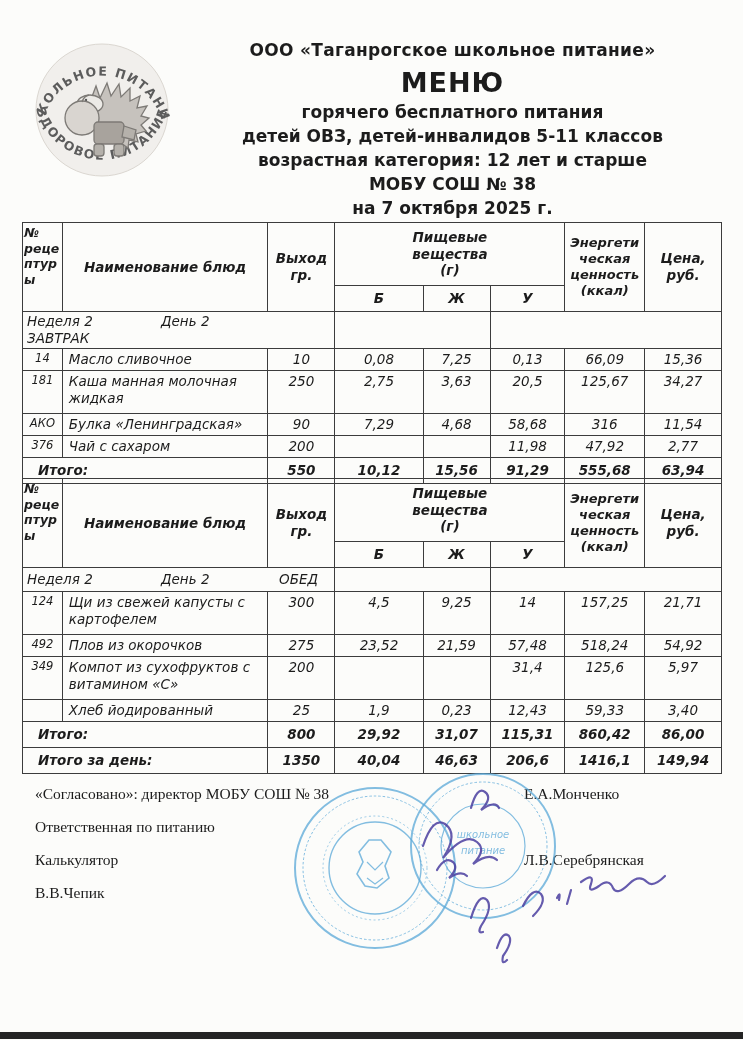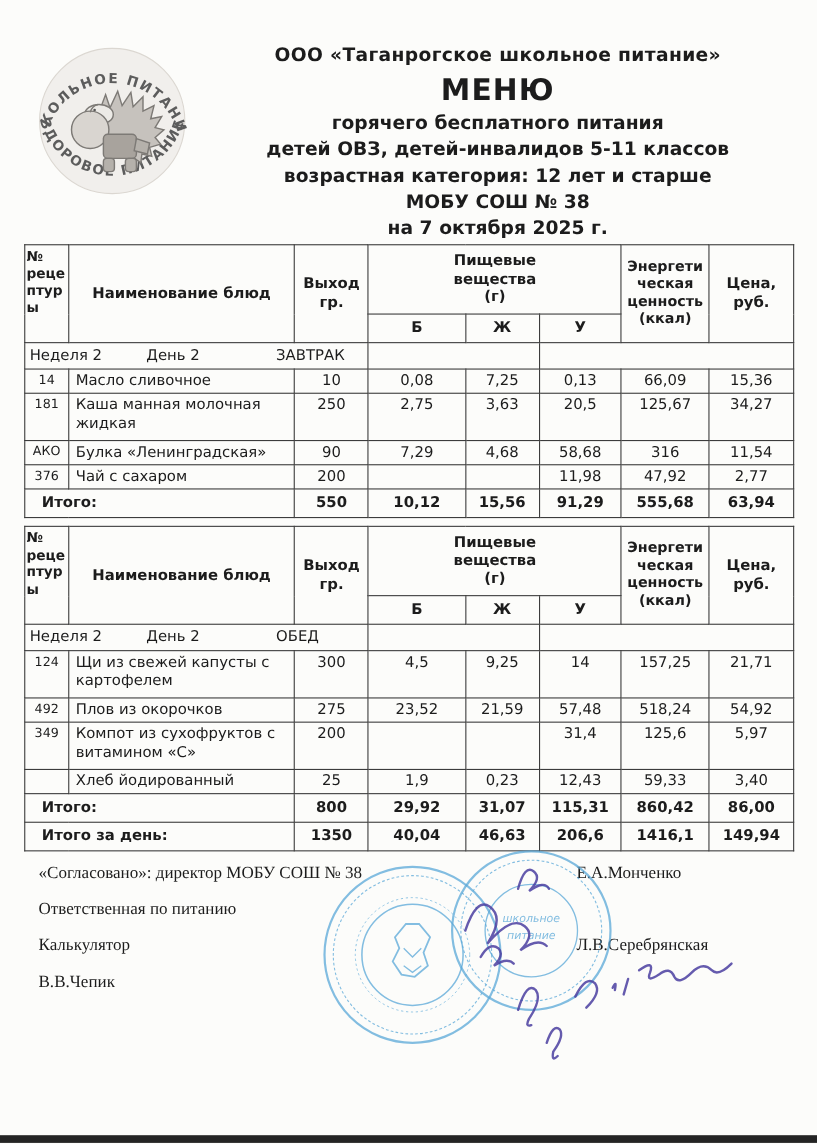--- a/index.html
+++ b/index.html
@@ -12,37 +12,37 @@
   .logo{position:absolute;left:20px;top:30px;width:165px;height:160px;}
   
   .header-block{position:absolute;left:178px;right:16px;top:40px;text-align:center;font-weight:bold;}
   .h-company{font-size:17px;letter-spacing:.3px;}
   .h-menu{font-size:27px;margin-top:7px;letter-spacing:1px;}
   .h-sub{font-size:17px;margin-top:4px;}
   .h-school{font-size:17px;margin-top:4px;}
   .h-date{font-size:17px;margin-top:4px;}
   
   table.menu{border-collapse:collapse;table-layout:fixed;width:700px;position:absolute;left:22px;
-    font-size:13.5px;line-height:1.25;}
+    font-size:13.5px;line-height:1.25;font-style:italic;}
   #table-breakfast{top:222px;}
   #table-lunch{top:478px;}
   .menu col.c-no{width:5.7%;} .menu col.c-name{width:29.4%;} .menu col.c-out{width:9.6%;}
   .menu col.c-b{width:12.6%;} .menu col.c-f{width:9.6%;} .menu col.c-u{width:10.7%;}
   .menu col.c-kcal{width:11.4%;} .menu col.c-price{width:11.0%;}
   .menu td,.menu th{border:1.2px solid #3c3c3c;padding:1px 3px;text-align:center;
     vertical-align:middle;overflow:hidden;}
   .menu th{font-weight:600;overflow-wrap:break-word;}
   .menu .h1 th{height:60px;}
   .menu .h2 th{height:23px;}
   th.no-h{font-size:12.5px;padding:2px 1px;line-height:1.25;vertical-align:top;text-align:left;}
   th.kcal-h{font-size:13px;padding:2px 2px;}
   .nutr-wrap{display:inline-block;max-width:82px;}
   tr.week td{height:21px;text-align:left;padding-left:4px;}
   .wk{display:inline-block;width:106px;}
-  .dy{display:inline-block;width:118px;}
+  .dy{display:inline-block;width:118px;margin-left:28px;}
   .menu td.no{font-size:11.5px;vertical-align:top;padding-top:2px;}
   .menu td.name{text-align:left;padding-left:6px;margin-left:31px;}
   .menu tr.r1{height:22px;}
   .menu tr.r2{height:43px;}
   .menu tr.r2 td{vertical-align:top;padding-top:2px;}
   .menu tr.total td{height:23px;font-weight:bold;}
   .menu tr.total td.label{text-align:left;padding-left:15px;}
   
   .sig-block{position:absolute;left:35px;right:14px;top:785px;
     font-family:"Liberation Serif","DejaVu Serif",serif;font-size:15.5px;}

